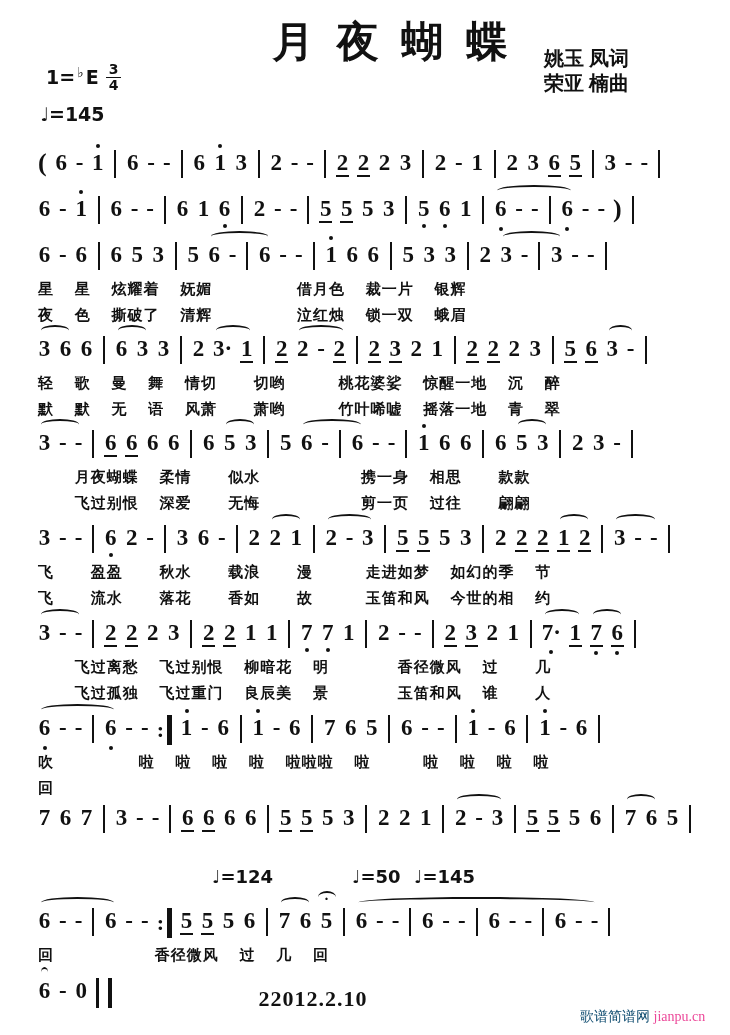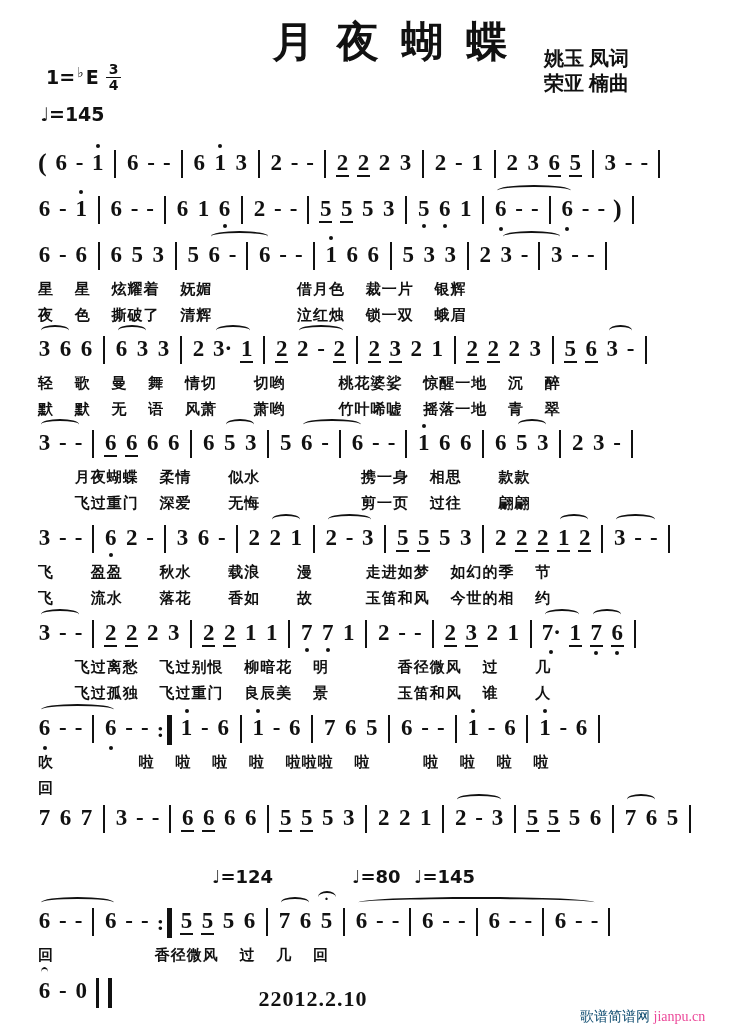--- a/index.html
+++ b/index.html
@@ -282,21 +282,21 @@
             <span class="note">5</span>
             <span class="note">3</span>
           </span>
           <span class="bar"></span>
           <span class="note">2</span>
           <span class="note">3</span>
           <span class="dash">-</span>
           <span class="bar"></span>
         </div>
         <div class="lyr">　　 月夜蝴蝶　 柔情　　 似水　　　　　　 携一身　 相思　　 款款</div>
-        <div class="lyr">　　 飞过重门　 深爱　　 无悔　　　　　　 剪一页　 过往　　 翩翩</div>
+        <div class="lyr">　　 飞过别恨　 深爱　　 无悔　　　　　　 剪一页　 过往　　 翩翩</div>
       </div>
       <div class="lb" style="top: 513px;">
         <div class="mline">
           <span class="note">3</span>
           <span class="dash">-</span>
           <span class="dash">-</span>
           <span class="bar"></span>
           <span class="note dn">6</span>
           <span class="note">2</span>
           <span class="dash">-</span>
@@ -517,21 +517,21 @@
             <span class="note">6</span>
           </span>
           <span class="dash">-</span>
           <span class="note">0</span>
           <span class="fin"></span>
         </div>
       </div>
     </div>
   <div id="tmarks-host">
       <span class="tmark" style="left: 212px; top: 866px;">♩=124</span>
-      <span class="tmark" style="left: 352px; top: 866px;">♩=80</span>
+      <span class="tmark" style="left: 352px; top: 866px;">♩=50</span>
       <span class="tmark" style="left: 414px; top: 866px;">♩=145</span>
     </div>
 
   <div class="date">22012.2.10</div>
 
   <div class="watermark">
     <span class="wm-site">歌谱简谱网</span>
     <a class="wm-link" href="#">jianpu.cn</a>
   </div>
 </div>

